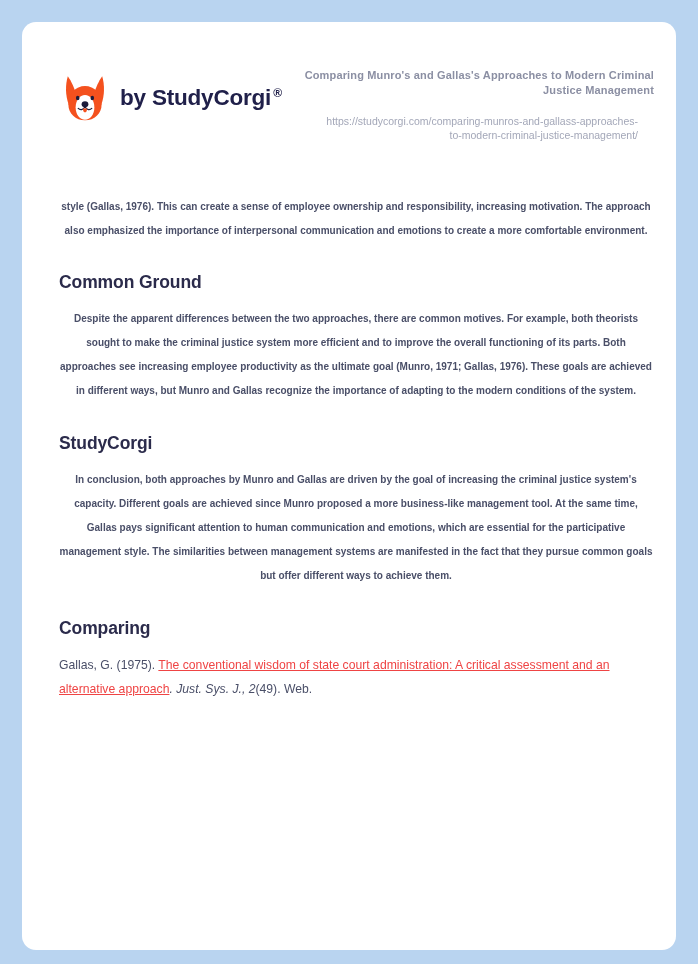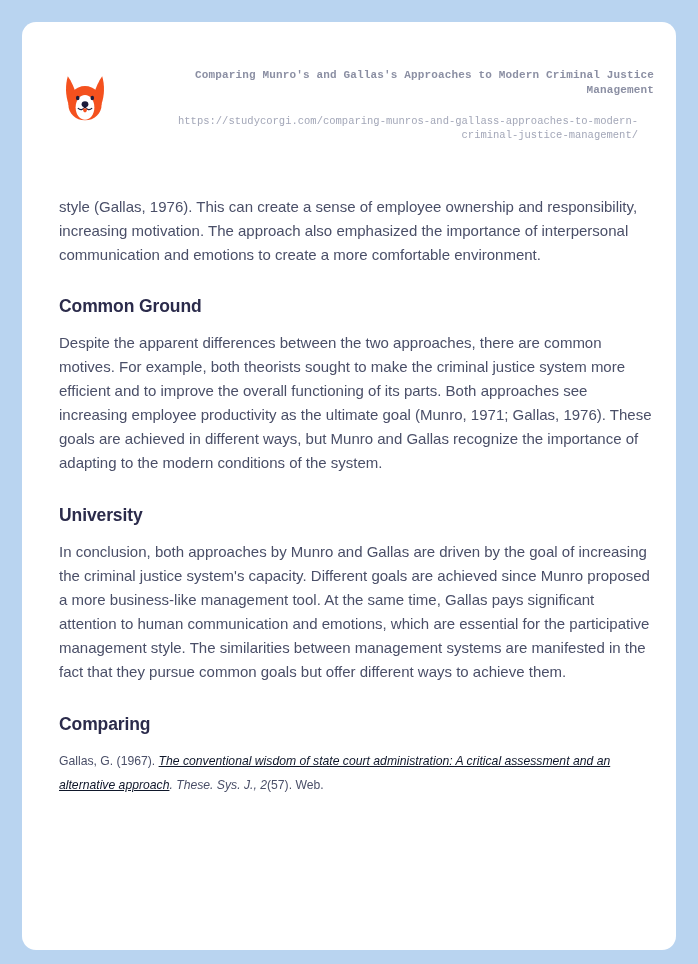--- a/index.html
+++ b/index.html
@@ -58,21 +58,20 @@
     font-size: 12px;
     vertical-align: super;
     font-weight: bold;
     margin-left: 2px;
   }
   .header-meta {
     flex: 1 1 auto;
     text-align: right;
     padding-left: 18px;
     padding-top: 2px;
-    font-family: Liberation Mono, monospace;
   }
   .header-title {
     font-size: 11px;
     font-weight: bold;
     color: #8b8fa3;
     line-height: 1.35;
     margin: 0 0 5px 0;
     letter-spacing: 0.15px;
   }
   .header-url {
@@ -83,46 +82,46 @@
     word-break: break-word;
   }
 
   
   .doc-body {
     padding: 0 23px 0 37px;
     margin-top: 36px;
     box-sizing: border-box;
   }
   .para {
-    font-size: 15px;
+    font-size: 10px;
     line-height: 24px;
     color: #4a4f68;
     margin: 0 0 10px 0;
-    text-align: left;
+    text-align: center;
+    font-weight: bold;
   }
   .section-heading {
     font-size: 17.5px;
     font-weight: bold;
     color: #2b2b4b;
     margin: 30px 0 14px 0;
     line-height: 1.2;
     letter-spacing: -0.1px;
   }
   .section-heading.first-heading {
     margin-top: 29px;
   }
   .ref-entry {
     font-size: 12.2px;
     line-height: 24px;
     color: #4a4f68;
     margin: 0 0 18px 0;
   }
   .ref-link {
-    color: #0f172a;
-    font-style: italic;
+    color: #ef4444;
     text-decoration: underline;
     cursor: pointer;
   }
   .ref-italic {
     font-style: italic;
   }
   .ref-vol {
     font-style: italic;
   }
 </style>
@@ -151,37 +150,40 @@
           <ellipse cx="64" cy="50" rx="3.4" ry="4.4" fill="#1b1b3a"></ellipse>
 
           <ellipse cx="50" cy="62" rx="6.5" ry="5.6" fill="#1b1b3a"></ellipse>
 
           <path d="M50 67 C46 73 41 74 37 70" stroke="#1b1b3a" stroke-width="2.4" fill="none" stroke-linecap="round"></path>
           <path d="M50 67 C54 73 59 74 63 70" stroke="#1b1b3a" stroke-width="2.4" fill="none" stroke-linecap="round"></path>
 
           <path d="M46 70 C46 80 54 80 54 70 Z" fill="#f4511e"></path>
         </svg>
       </span>
+      <span class="brand-wordmark">
+        <span>by StudyCorgi</span><span class="brand-reg">®</span>
+      </span>
     </div>
 
     <div class="header-meta">
       <div class="header-title">Comparing Munro's and Gallas's Approaches to Modern Criminal Justice Management</div>
       <div class="header-url">https://studycorgi.com/comparing-munros-and-gallass-approaches-to-modern-criminal-justice-management/</div>
     </div>
   </div>
 
   <div class="doc-body">
 
     <p class="para">style (Gallas, 1976). This can create a sense of employee ownership and responsibility, increasing motivation. The approach also emphasized the importance of interpersonal communication and emotions to create a more comfortable environment.</p>
 
     <h2 class="section-heading first-heading">Common Ground</h2>
     <p class="para">Despite the apparent differences between the two approaches, there are common motives. For example, both theorists sought to make the criminal justice system more efficient and to improve the overall functioning of its parts. Both approaches see increasing employee productivity as the ultimate goal (Munro, 1971; Gallas, 1976). These goals are achieved in different ways, but Munro and Gallas recognize the importance of adapting to the modern conditions of the system.</p>
 
-    <h2 class="section-heading">University</h2>
+    <h2 class="section-heading">StudyCorgi</h2>
     <p class="para">In conclusion, both approaches by Munro and Gallas are driven by the goal of increasing the criminal justice system's capacity. Different goals are achieved since Munro proposed a more business-like management tool. At the same time, Gallas pays significant attention to human communication and emotions, which are essential for the participative management style. The similarities between management systems are manifested in the fact that they pursue common goals but offer different ways to achieve them.</p>
 
     <h2 class="section-heading">Comparing</h2>
 
-    <p class="ref-entry"><span>Gallas, G. (1967). </span><a class="ref-link">The conventional wisdom of state court administration: A critical assessment and an alternative approach</a><span class="ref-italic">. These. Sys. J., </span><span class="ref-vol">2</span><span>(57). Web.</span></p>
+    <p class="ref-entry"><span>Gallas, G. (1975). </span><a class="ref-link">The conventional wisdom of state court administration: A critical assessment and an alternative approach</a><span class="ref-italic">. Just. Sys. J., </span><span class="ref-vol">2</span><span>(49). Web.</span></p>
 
 
   </div>
 </div>
 
 </body></html>

